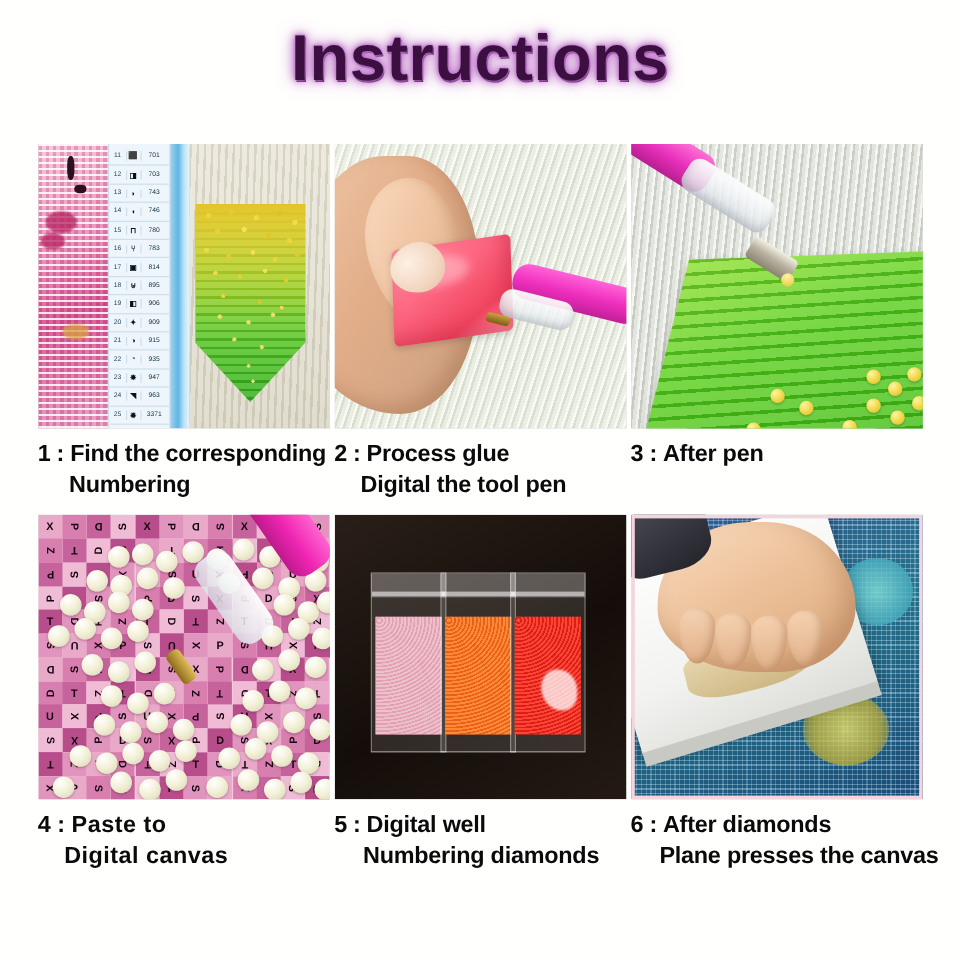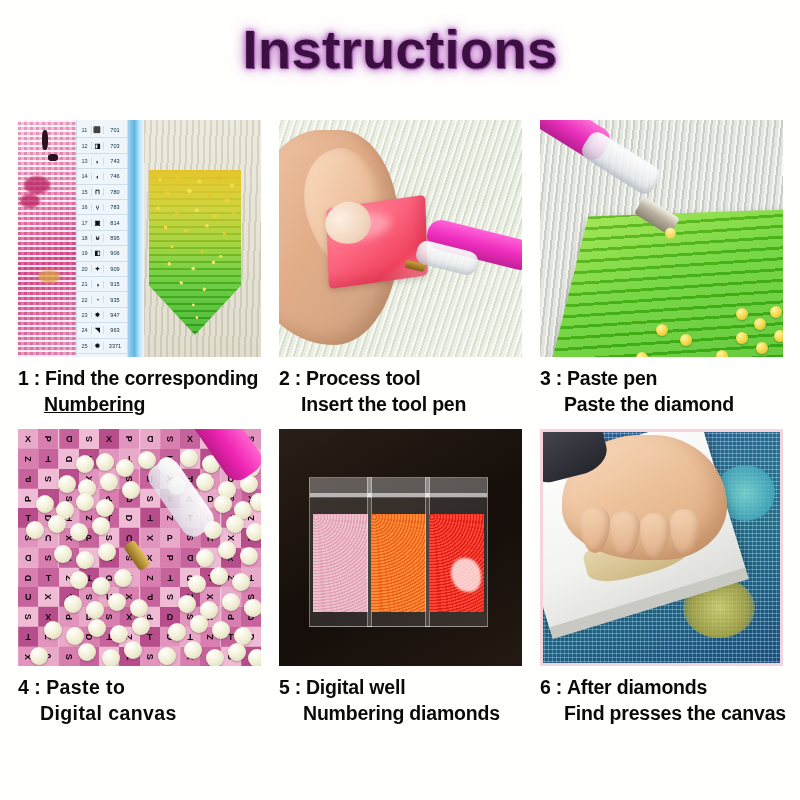--- a/index.html
+++ b/index.html
@@ -32,21 +32,21 @@
       0 0 15px rgba(183,108,196,.75),
       1px 1px 0 #2b0a30;
   }
 
   
   .grid {
     position: absolute;
     top: 120px; left: 18px;
     width: 764px;
   }
-  .row { display: flex; gap: 18px; }
+  .row { display: flex; gap: 4px; justify-content: center; }
   .row + .row { margin-top: 12px; }
   .cell { width: 243px; }
 
   .photo {
     width: 243px; height: 237px;
     position: relative;
     overflow: hidden;
     background: #cfcfcf;
   }
 
@@ -55,21 +55,21 @@
     font-family: "Liberation Sans", sans-serif;
     font-weight: bold;
     font-size: 19.5px;
     color: #0a0a0a;
     line-height: 1.32;
     letter-spacing: -0.2px;
     white-space: nowrap;
   }
   .caption .l2 { display: block; padding-left: 22px; }
   .cell-4 .caption { letter-spacing: 0.4px; }
-  .cell-1 .caption .l2 { padding-left: 26px; text-decoration: underline; }
+  .cell-1 .caption .l2 { padding-left: 26px; }
   .cell-3 .caption .l2,
   .cell-5 .caption .l2,
   .cell-6 .caption .l2 { padding-left: 24px; }
 
   
   .p1-canvas {
     position: absolute; left: 0; top: 0; width: 58px; height: 100%;
     background:
       repeating-linear-gradient(0deg, rgba(255,255,255,.85) 0 2px, rgba(255,255,255,0) 2px 5px),
       repeating-linear-gradient(90deg, rgba(190,40,110,.25) 0 3px, rgba(255,255,255,.1) 3px 6px),
@@ -509,22 +509,22 @@
         <div class="wood-pale"></div>
         <div class="p2-hand"></div>
         <div class="p2-thumb"></div>
         <div class="p2-glue"></div>
         <div class="p2-nail"></div>
         <div class="p2-pen-body"></div>
         <div class="p2-pen-clear"></div>
         <div class="p2-pen-tip"></div>
       </div>
       <div class="caption">
-        <span>2</span><span class="sep" style="margin:0 5px">:</span><span>Process tool</span>
-        <span class="l2">Insert the tool pen</span>
+        <span>2</span><span class="sep" style="margin:0 5px">:</span><span>Process glue</span>
+        <span class="l2">Digital the tool pen</span>
       </div>
     </div>
 
     <div class="cell cell-3">
       <div class="photo">
         <div class="wood-grey"></div>
         <div class="p3-tray">
           <div class="grooves"></div>
         </div>
         <div class="p3-beads">
@@ -539,22 +539,21 @@
           <i style="left:96px;top:232px"></i>
           <i style="left:140px;top:214px"></i>
           <i style="left:116px;top:204px"></i>
 
         </div>
         <div class="p3-pen-body"></div>
         <div class="p3-pen-clear"></div>
         <div class="p3-pen-metal"></div>
       </div>
       <div class="caption">
-        <span>3</span><span class="sep" style="margin:0 5px">:</span><span>Paste pen</span>
-        <span class="l2">Paste the diamond</span>
+        <span>3</span><span class="sep" style="margin:0 5px">:</span><span>After pen</span>
       </div>
     </div>
 
   </div>
 
   <div class="row">
 
     <div class="cell cell-4">
       <div class="photo">
         <div class="p4-grid">
@@ -825,18 +824,18 @@
           <i style="left:0px"></i>
             <i style="left:30px;top:4px"></i>
           <i style="left:60px;top:6px"></i>
             <i style="left:90px;top:2px"></i>
         </div>
         <div class="p6-sleeve"></div>
         <div class="p6-frame"></div>
       </div>
       <div class="caption">
         <span>6</span><span class="sep" style="margin:0 5px">:</span><span>After diamonds</span>
-        <span class="l2">Find presses the canvas</span>
+        <span class="l2">Plane presses the canvas</span>
       </div>
     </div>
 
   </div>
 </div>
 
 </body></html>

